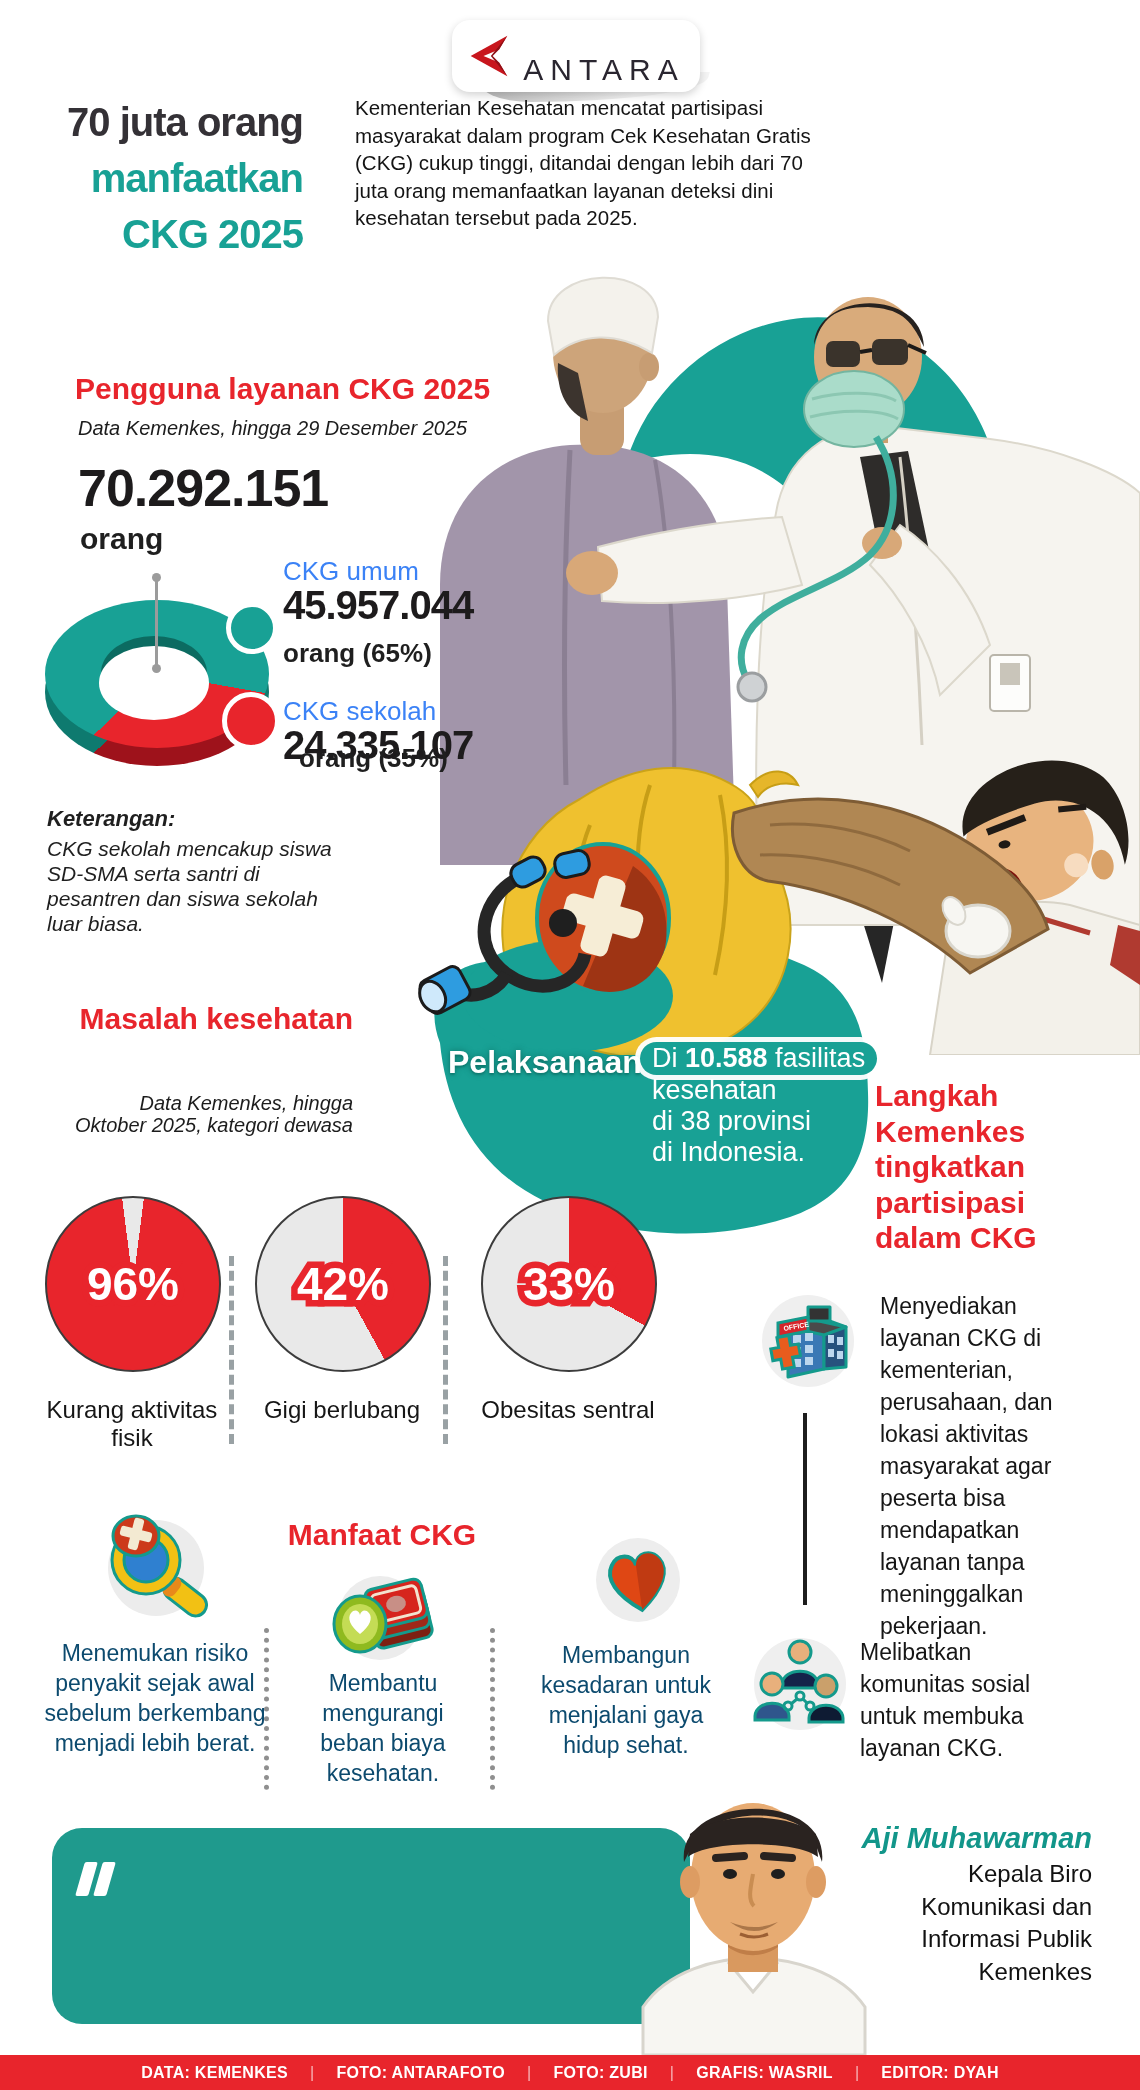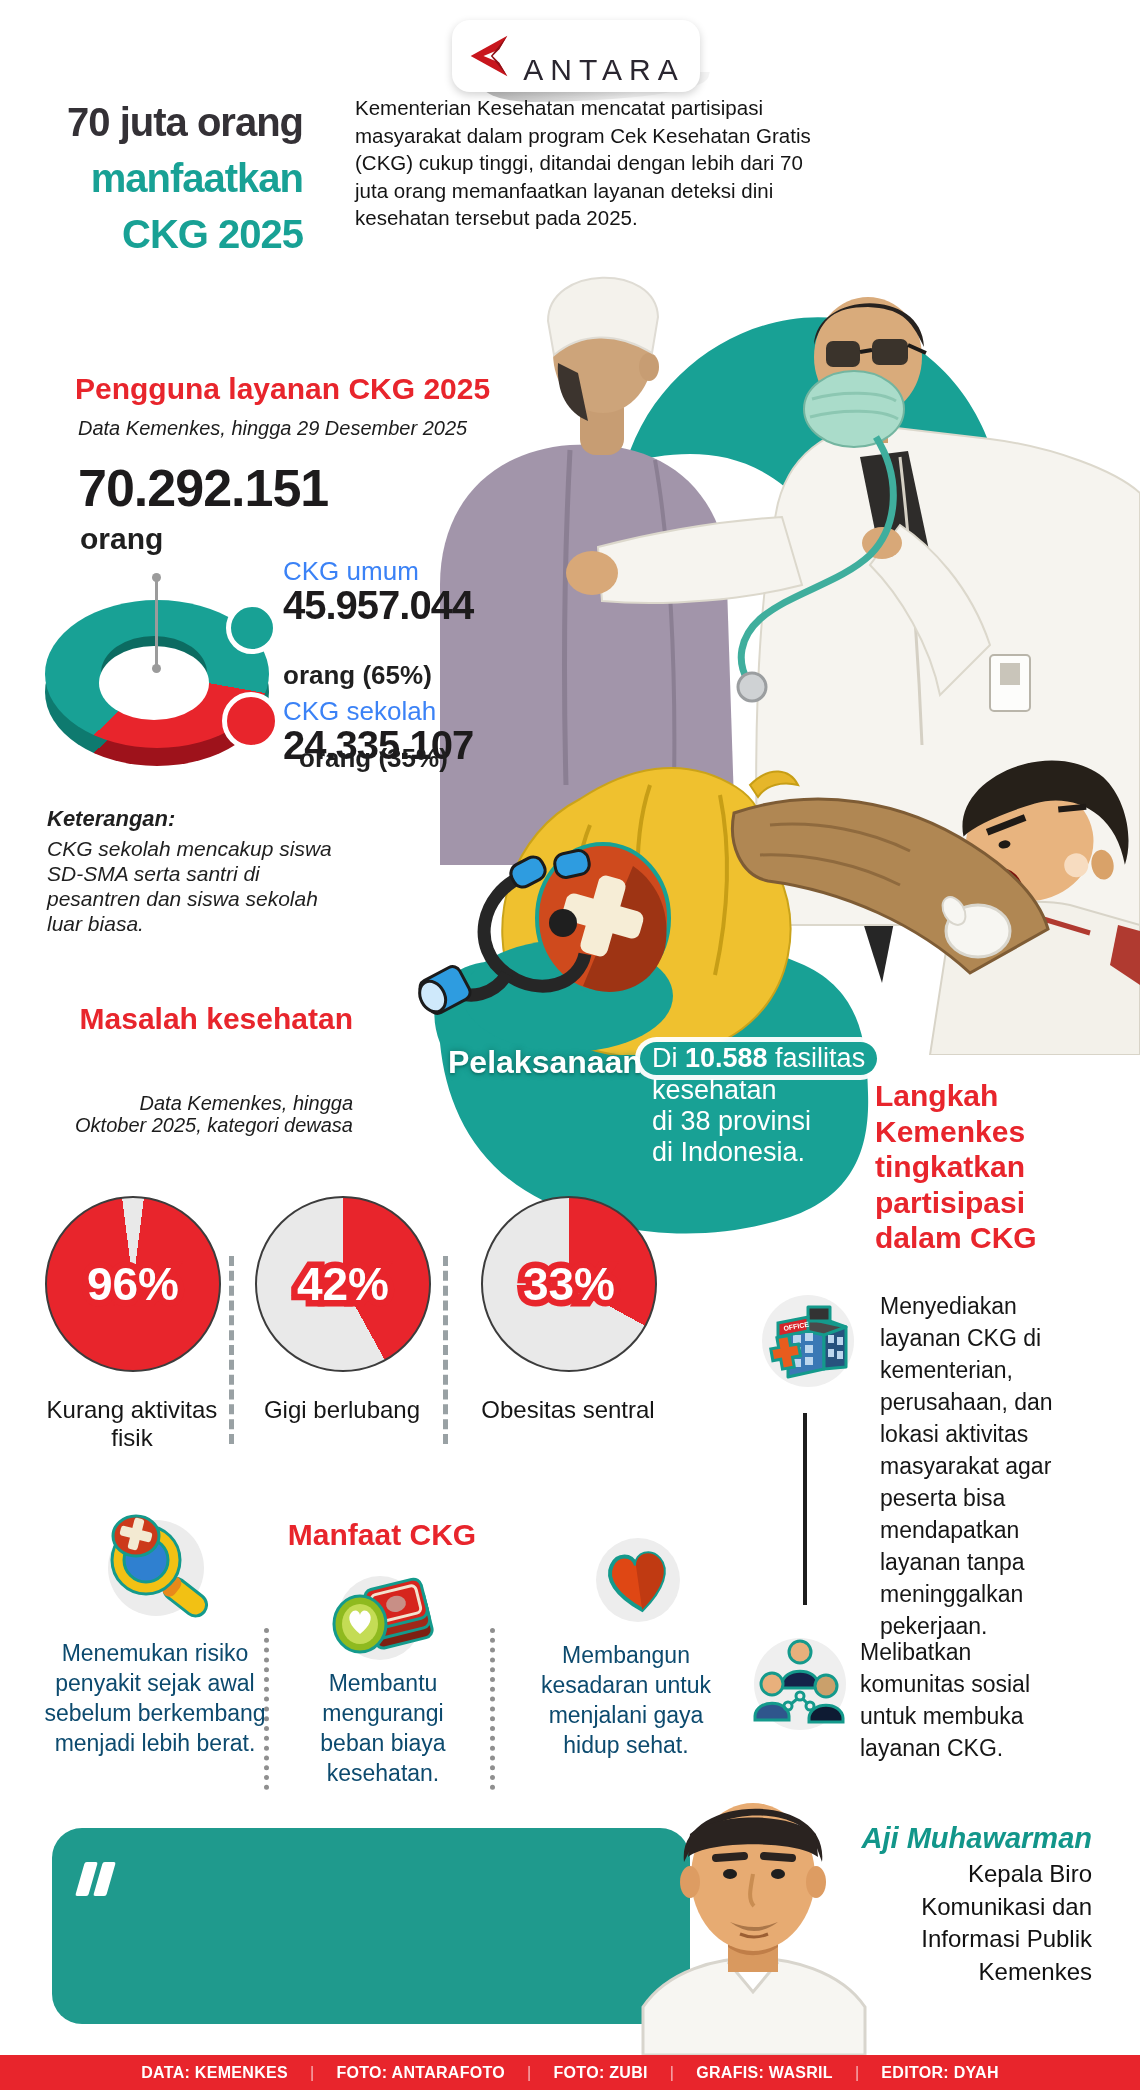--- a/index.html
+++ b/index.html
@@ -205,21 +205,21 @@
 <div class="abs donut">
   <div class="side"></div>
   <div class="top"></div>
   <div class="rim"></div>
   <div class="hole"></div>
 </div>
 <div class="abs dot-umum"></div>
 <div class="abs dot-sekolah"></div>
 <div class="abs seg-label" style="left:283px;top:556px;">CKG umum</div>
 <div class="abs seg-value" style="left:283px;top:583px;">45.957.044</div>
-<div class="abs seg-unit" style="left:283px;top:660px;text-align:center;">orang (65%)</div>
+<div class="abs seg-unit" style="left:283px;top:638px;text-align:center;">orang (65%)</div>
 <div class="abs seg-label" style="left:283px;top:696px;">CKG sekolah</div>
 <div class="abs seg-value" style="left:283px;top:723px;">24.335.107</div>
 <div class="abs seg-unit" style="left:283px;top:743px;margin-left:16px;">orang (35%)</div>
 <div class="abs keterangan">
   <div class="kt">Keterangan:</div>
   <div class="kb">CKG sekolah mencakup siswa SD-SMA serta santri di pesantren dan siswa sekolah luar biasa.</div>
 </div>
 
 <div class="abs masalah-heading">
   <div>Masalah kesehatan</div>

